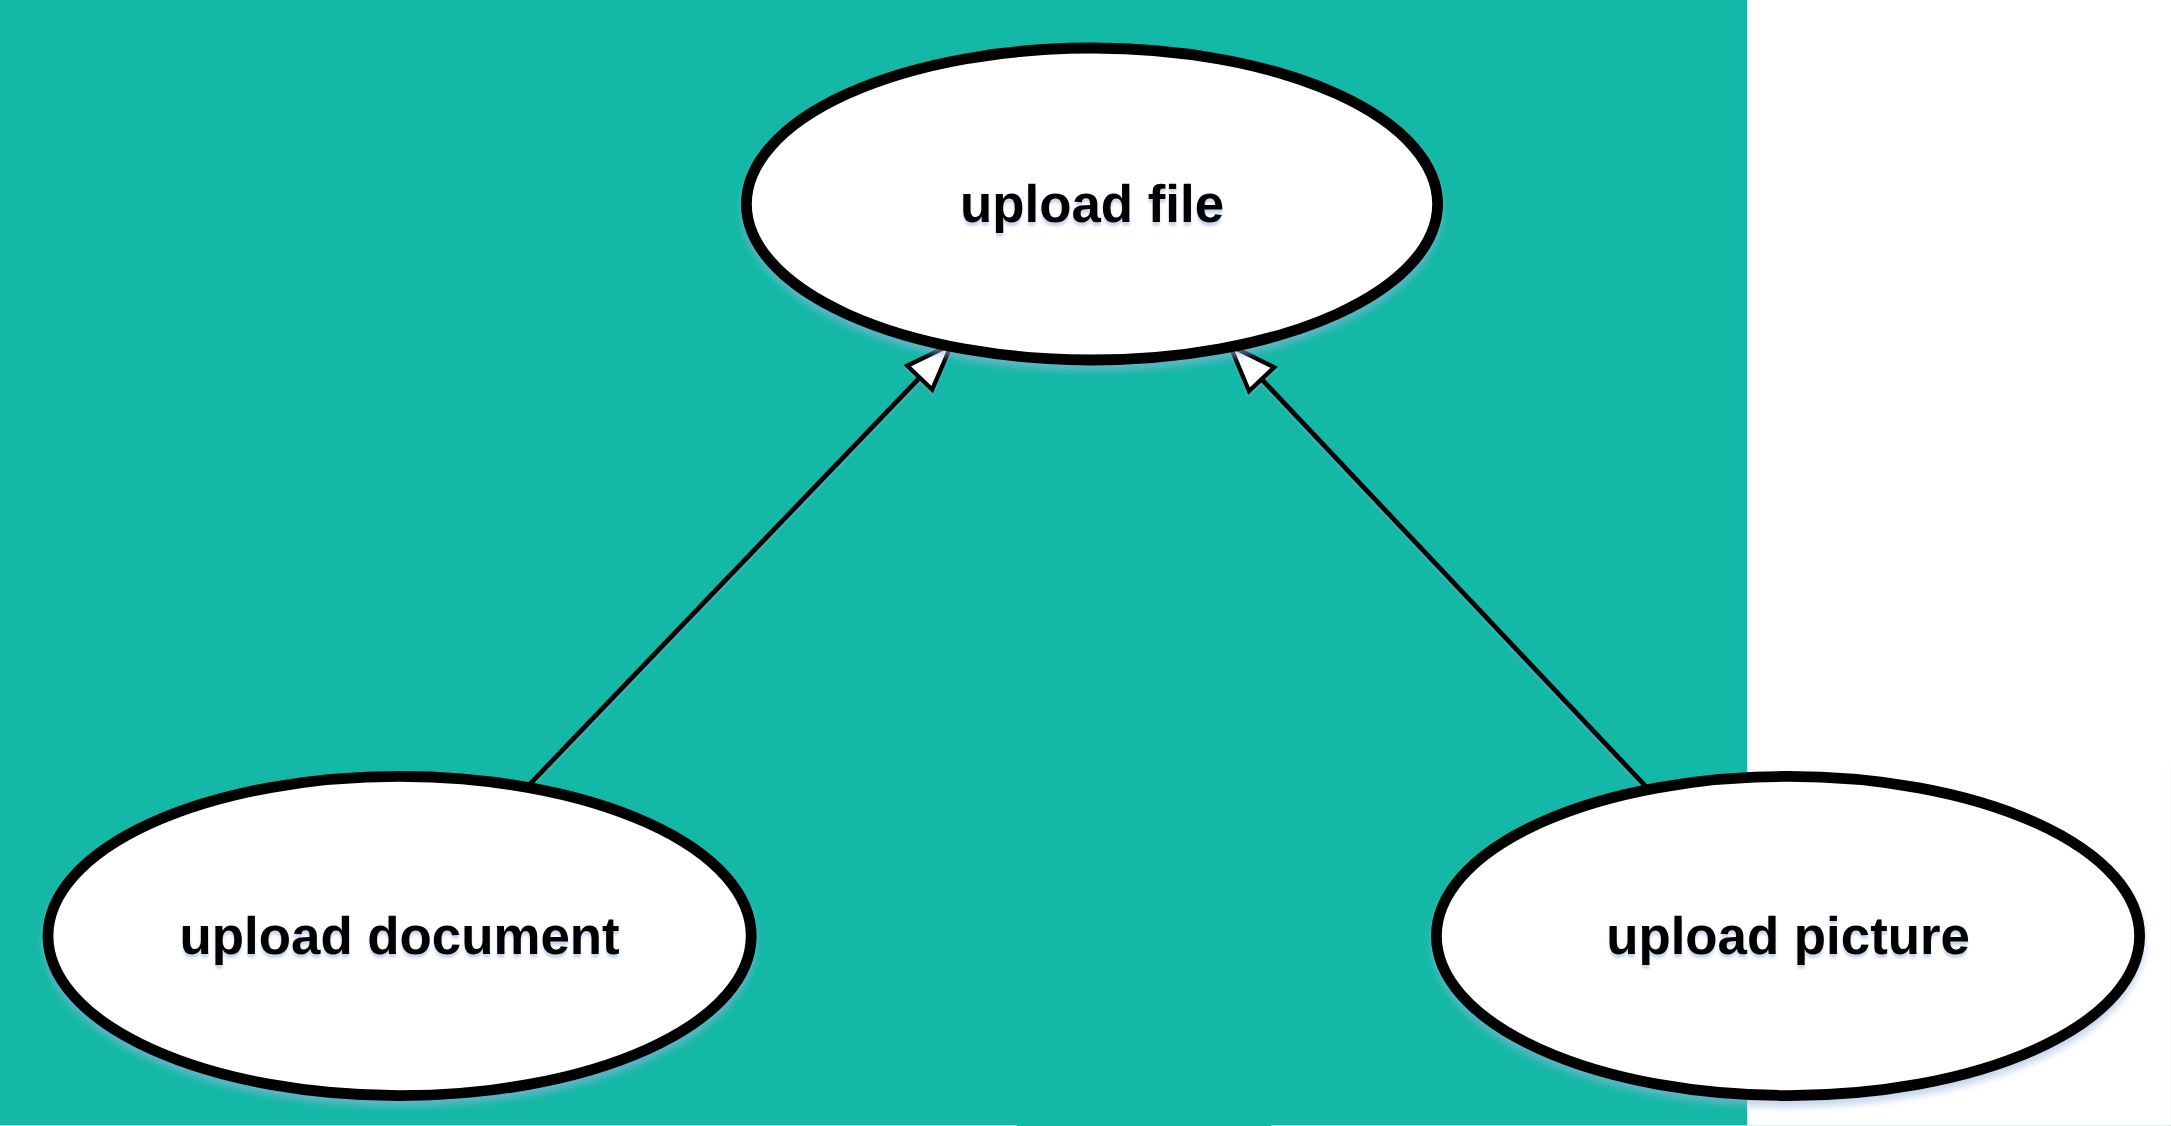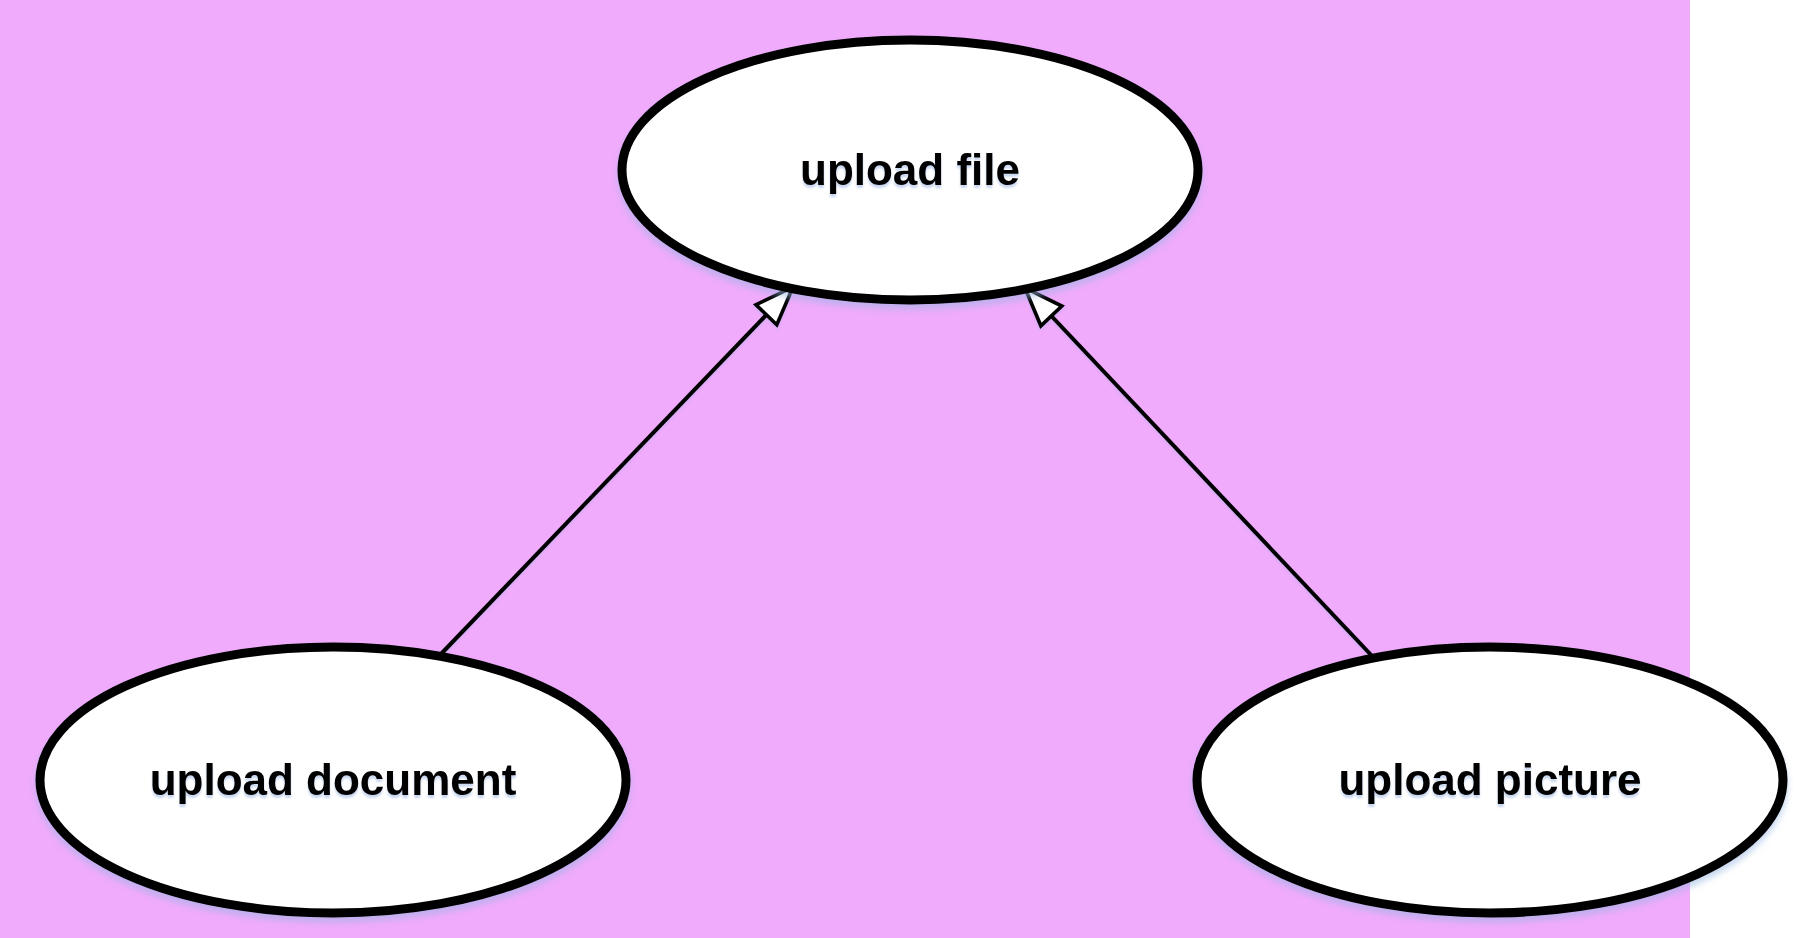--- a/index.html
+++ b/index.html
@@ -6,23 +6,23 @@
     margin: 0;
     padding: 0;
     background: #ffffff;
     width: 1809px;
     height: 938px;
     overflow: hidden;
     font-family: "Liberation Sans", sans-serif;
   }
   .diagram-container {
     position: relative;
-    width: 1690px;
+    width: 1456px;
     height: 938px;
-    background: #f0abfc;
+    background: #14b8a6;
   }
   svg { display: block; }
   .node-shape {
     filter: drop-shadow(0px 5px 3px rgba(150, 180, 225, 0.55));
   }
   .node-label {
     font-family: "Liberation Sans", sans-serif;
     font-weight: 700;
     font-size: 44px;
     filter: drop-shadow(0px 3px 1px rgba(130, 165, 220, 0.45));

